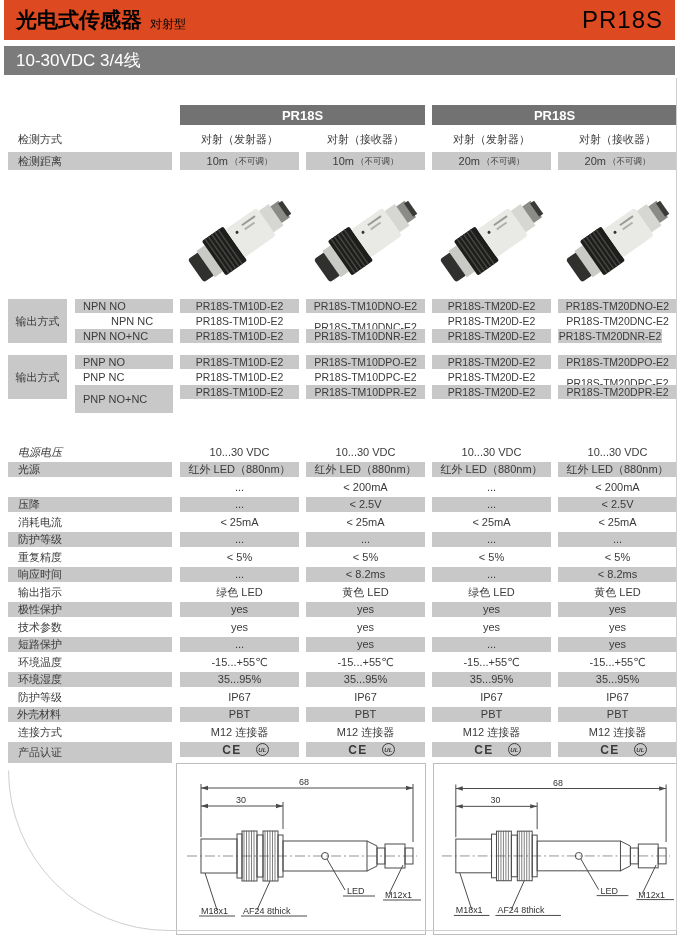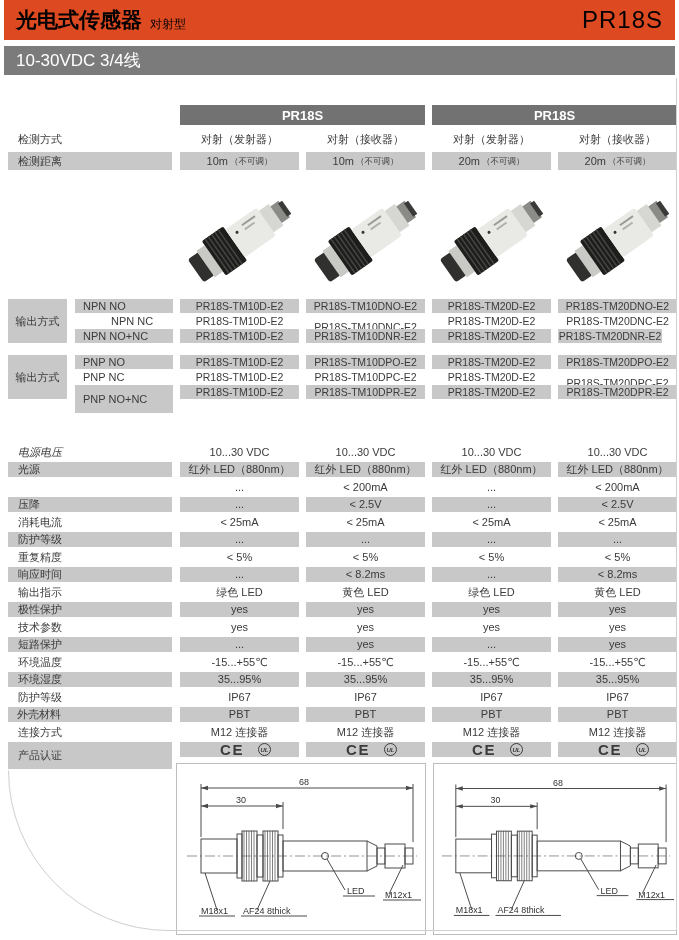--- a/index.html
+++ b/index.html
@@ -34,21 +34,21 @@
   .photo{position:absolute;width:124px;height:108px;}
 
   .dim-box{position:absolute;top:763px;height:172px;border:1px solid #bdbdbd;background:#fff;box-sizing:border-box;}
   #dim1{left:176px;width:250px;}
   #dim2{left:433px;width:244px;}
   .dim-box svg{width:100%;height:100%;display:block;}
 
   .frame{position:absolute;left:0;top:0;pointer-events:none;}
 
   .certs{gap:14px;}
-  .ce{font-size:15px;font-weight:600;letter-spacing:1.5px;margin-left:12px;}
+  .ce{font-size:12px;font-weight:600;letter-spacing:1.5px;margin-left:12px;}
   .ul{width:13px;height:13px;border:1px solid #3b3b3b;border-radius:50%;font-size:6px;font-weight:bold;
       font-style:italic;display:flex;align-items:center;justify-content:center;box-sizing:border-box;}
 
   .dimtext{font-size:9px;fill:#333;font-family:"Liberation Sans","DejaVu Sans",sans-serif;}
 </style>
 </head>
 <body>
 
 <div id="page">
 
@@ -266,21 +266,21 @@
       <div class="cell lbl shade" style="left: 8px; top: 707px; width: 164px; height: 15px; padding-left: 9px;">外壳材料</div>
       <div class="cell shade" style="left: 180px; top: 707px; width: 119px; height: 15px;">PBT</div>
       <div class="cell shade" style="left: 306px; top: 707px; width: 119px; height: 15px;">PBT</div>
       <div class="cell shade" style="left: 432px; top: 707px; width: 119px; height: 15px;">PBT</div>
       <div class="cell shade" style="left: 558px; top: 707px; width: 119px; height: 15px;">PBT</div>
       <div class="cell lbl" style="left: 8px; top: 724.5px; width: 164px; height: 15px;">连接方式</div>
       <div class="cell" style="left: 180px; top: 724.5px; width: 119px; height: 15px;">M12 连接器</div>
       <div class="cell" style="left: 306px; top: 724.5px; width: 119px; height: 15px;">M12 连接器</div>
       <div class="cell" style="left: 432px; top: 724.5px; width: 119px; height: 15px;">M12 连接器</div>
       <div class="cell" style="left: 558px; top: 724.5px; width: 119px; height: 15px;">M12 连接器</div>
-      <div class="cell lbl shade" style="left: 8px; top: 742px; width: 164px; height: 27px;">产品认证</div>
+      <div class="cell lbl shade" style="left: 8px; top: 742px; width: 164px; height: 21px;">产品认证</div>
       <div class="cell shade certs" style="left: 180px; top: 742px; width: 119px; height: 15px;">
         <div class="ce">CE</div>
         <div class="ul">UL</div>
       </div>
       <div class="cell shade certs" style="left: 306px; top: 742px; width: 119px; height: 15px;">
         <div class="ce">CE</div>
         <div class="ul">UL</div>
       </div>
       <div class="cell shade certs" style="left: 432px; top: 742px; width: 119px; height: 15px;">
         <div class="ce">CE</div>

